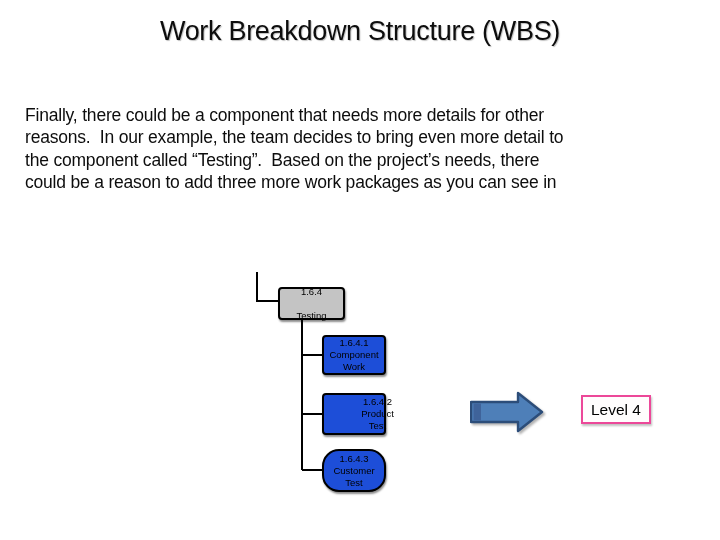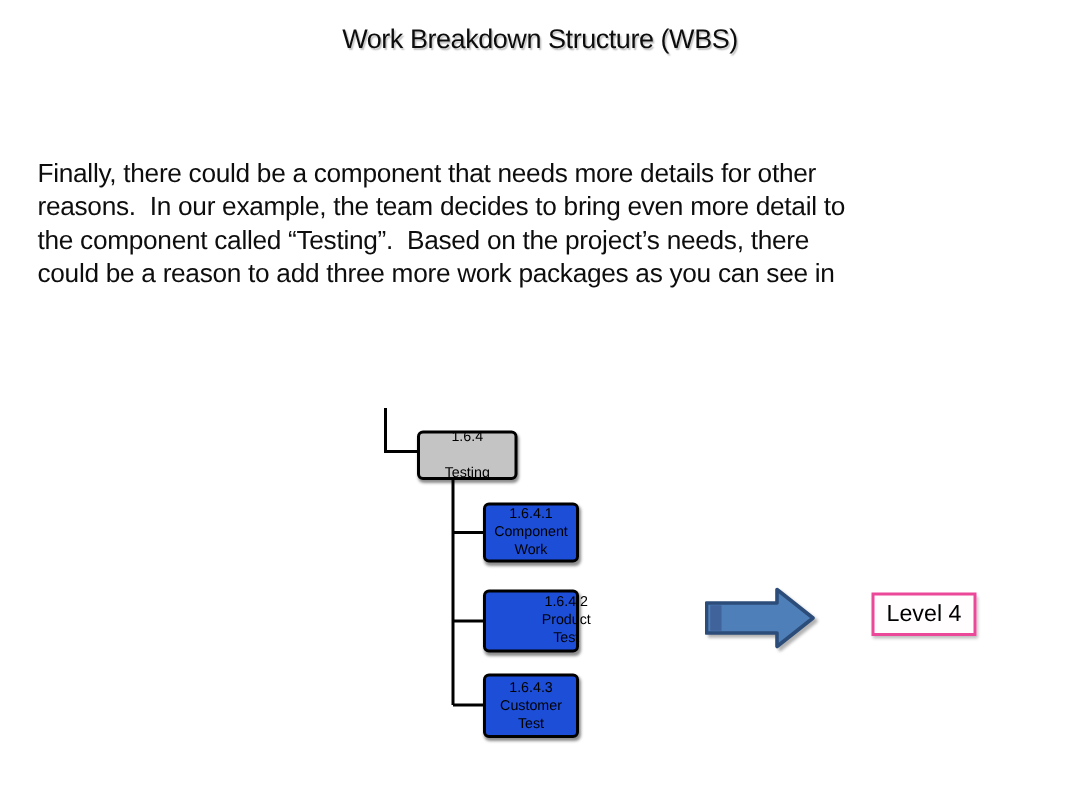--- a/index.html
+++ b/index.html
@@ -12,21 +12,21 @@
     overflow: hidden;
     font-family: "Liberation Sans", sans-serif;
     color: #0d0d0d;
   }
   .title {
     position: absolute;
     top: 16px;
     left: 0;
     width: 100%;
     text-align: center;
-    font-size: 18px;
+    font-size: 27px;
     font-weight: 400;
     letter-spacing: -0.3px;
     color: #0d0d0d;
     text-shadow: 1px 1px 1px rgba(0,0,0,0.25);
   }
   .body-paragraph {
     position: absolute;
     left: 25px;
     top: 104px;
     width: 690px;
@@ -58,21 +58,21 @@
     color: #000;
   }
   .node-parent {
     left: 278px; top: 287px; width: 67px; height: 33px;
     background: #c4c4c4;
     gap: 12px;
   }
   .node-child { width: 64px; background: #1d4ed8; }
   .node-component { left: 322px; top: 335px; height: 40px; }
   .node-product   { left: 322px; top: 393px; height: 42px; padding-left: 47px; }
-  .node-customer  { left: 322px; top: 449px; height: 43px; }
+  .node-customer  { left: 322px; top: 449px; height: 43px; border-radius: 17px; }
   .node-label { max-width: 58px; }
   
   .level-arrow {
     position: absolute;
     left: 470px; top: 391px;
     width: 74px; height: 42px;
     filter: drop-shadow(2px 2px 1px rgba(0,0,0,0.3));
   }
   .level-box {
     position: absolute;

